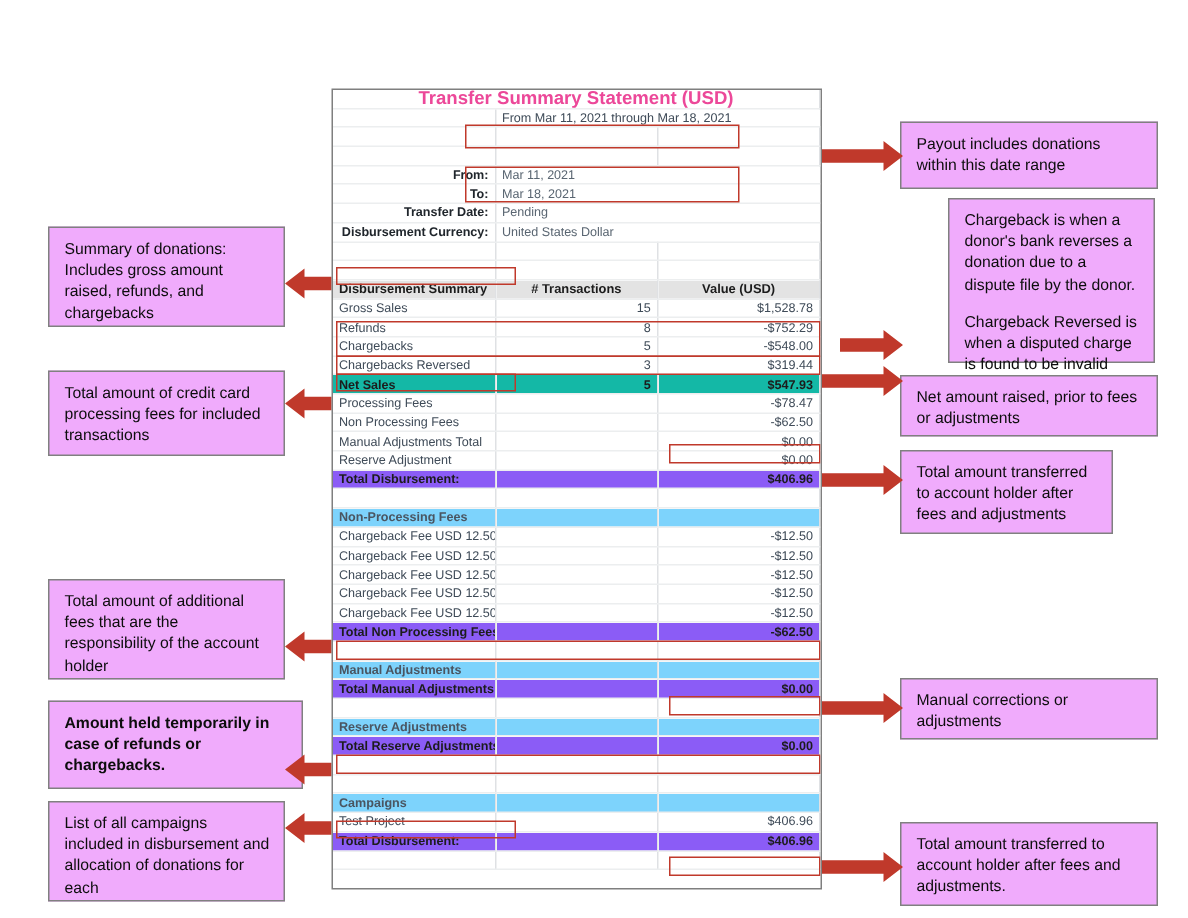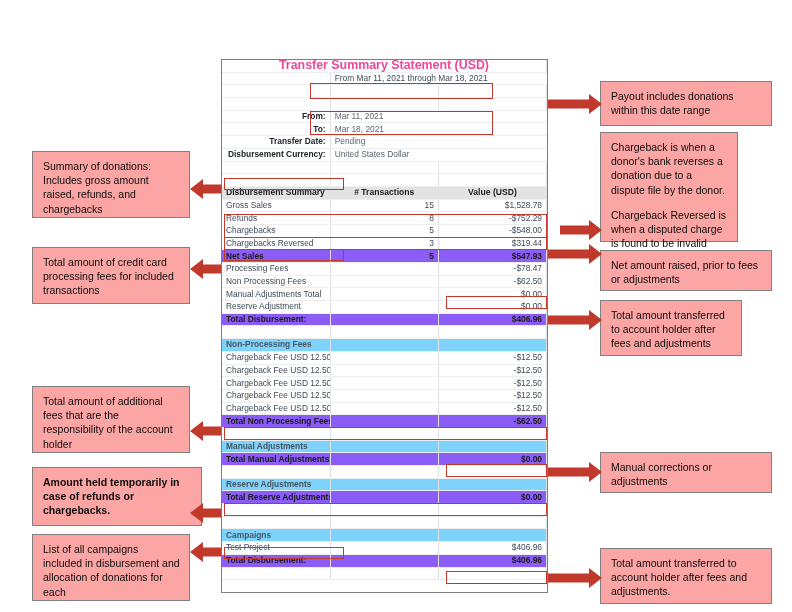--- a/index.html
+++ b/index.html
@@ -8,21 +8,21 @@
     background:#ffffff;
     font-family:"Liberation Sans", sans-serif;
     position:relative;
     overflow:hidden;
     -webkit-font-smoothing:antialiased;
   }
   
   .callout{
     position:absolute;
     border:1.2px solid #808080;
-    background:#fca5a5;
+    background:#f0abfc;
     box-sizing:border-box;
     font-size:10.5px;
     line-height:14.2px;
     color:#0d0d0d;
     padding:7px 9px 7px 10px;
   }
   .callout p{margin:0;}
   .callout p + p{margin-top:11px;}
 
   
@@ -88,21 +88,21 @@
     font-weight:bold;
   }
   .tot-row td{
     background:#8b5cf6;
     font-weight:bold;
     color:#1c1c1c;
     border-top:1px solid #7f7f7f;
     border-bottom:1px solid #7f7f7f;
   }
   .net-row td{
-    background:#8b5cf6;
+    background:#14b8a6;
     font-weight:bold;
     color:#1c1c1c;
     border-top:0.8px solid #9a9a9a;
     border-bottom:0.8px solid #9a9a9a;
   }
   .lblcell{text-align:right;font-weight:bold;color:#20262c;padding-right:3px;}
   .valcell{color:#5a6672;padding-left:3px;}
   .blank td{border-right:0.7px solid #dfe1e4;}
 
   
@@ -133,21 +133,21 @@
 </div>
 
 <div class="callout" style="left:32px;top:534px;width:158px;height:67px;">
   <p>List of all campaigns included in disbursement and allocation of donations for each</p>
 </div>
 
 <div class="callout" style="left:600px;top:81px;width:172px;height:45px;">
   <p>Payout includes donations within this date range</p>
 </div>
 
-<div class="callout" style="left:600px;top:132px;width:138px;height:110px;">
+<div class="callout" style="left:632px;top:132px;width:138px;height:110px;">
   <p>Chargeback is when a donor's bank reverses a donation due to a dispute file by the donor.</p>
   <p>Chargeback Reversed is when a disputed charge is found to be invalid after review.</p>
 </div>
 
 <div class="callout" style="left:600px;top:250px;width:172px;height:41px;">
   <p>Net amount raised, prior to fees or adjustments</p>
 </div>
 
 <div class="callout" style="left:600px;top:300px;width:142px;height:56px;">
   <p>Total amount transferred to account holder after fees and adjustments</p>

